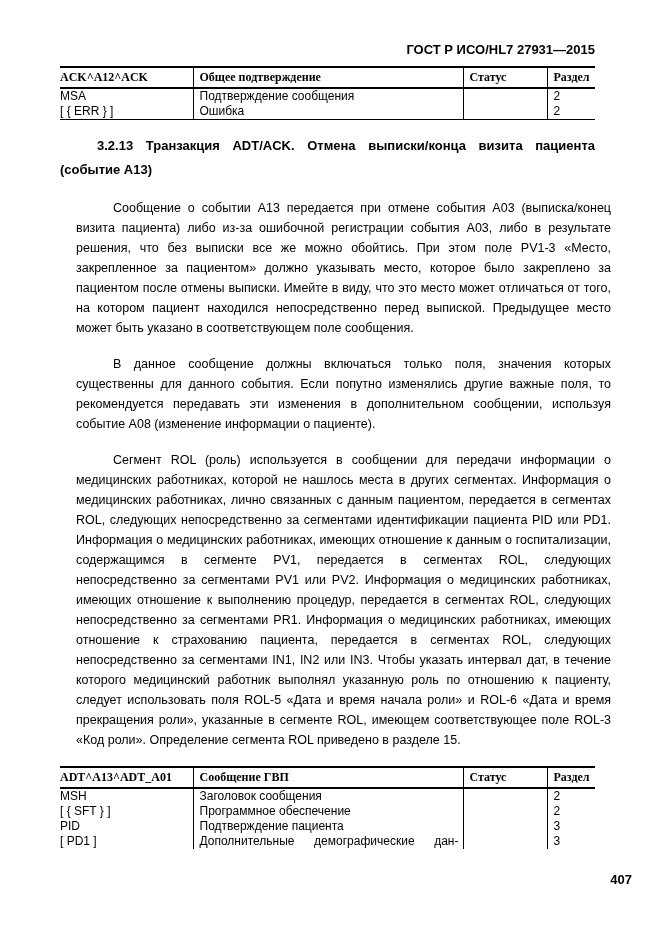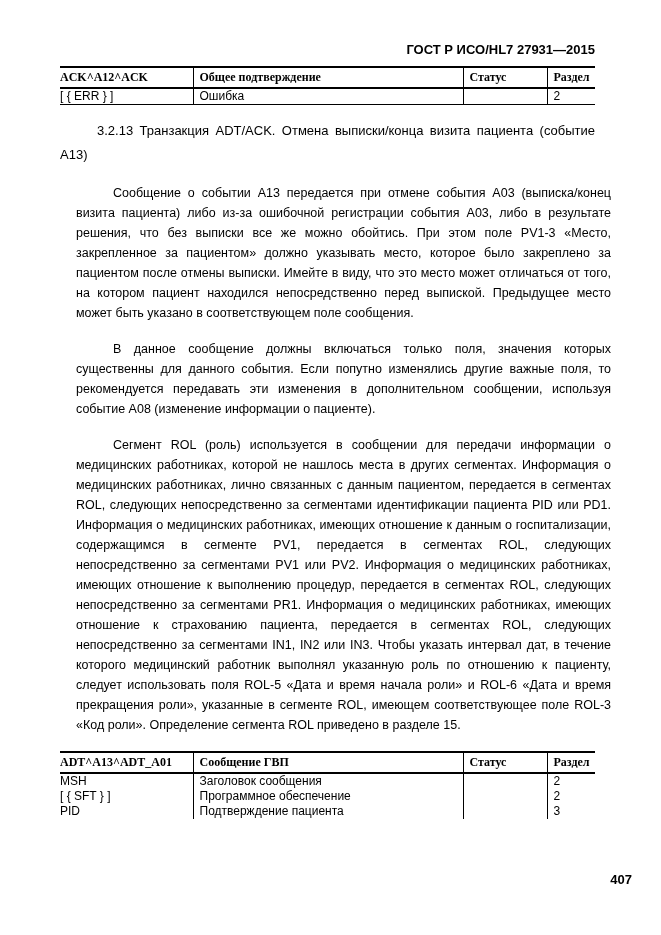--- a/index.html
+++ b/index.html
@@ -52,21 +52,21 @@
   }
   table.hl7 th:first-child, table.hl7 td:first-child { padding-left: 0; }
   table.hl7 th + th, table.hl7 td + td { border-left: 1px solid #000; }
   col.c-seg { width: 133px; }
   col.c-desc { width: 270px; }
   col.c-status { width: 84px; }
   col.c-section { width: 48px; }
   .heading {
     width: 535px;
     font-size: 13px;
-    font-weight: normal;
+    font-weight: bold;
     line-height: 24px;
     text-indent: 37px;
     text-align: justify;
     margin: 14px 0 5px 0;
   }
   .par {
     width: 535px;
     font-size: 12.5px;
     line-height: 20px;
     text-indent: 37px;
@@ -99,20 +99,26 @@
     </colgroup>
     <thead>
       <tr>
         <th>ACK^A12^ACK</th>
         <th>Общее подтверждение</th>
         <th>Статус</th>
         <th>Раздел</th>
       </tr>
     </thead>
     <tbody>
+      <tr>
+        <td>MSA</td>
+        <td>Подтверждение сообщения</td>
+        <td></td>
+        <td>2</td>
+      </tr>
       <tr>
         <td>[ { ERR } ]</td>
         <td>Ошибка</td>
         <td></td>
         <td>2</td>
       </tr>
     </tbody>
   </table>
 
   <div class="heading">3.2.13 Транзакция ADT/ACK. Отмена выписки/конца визита пациента (событие A13)</div>
@@ -148,18 +154,24 @@
         <td>Программное обеспечение</td>
         <td></td>
         <td>2</td>
       </tr>
       <tr>
         <td>PID</td>
         <td>Подтверждение пациента</td>
         <td></td>
         <td>3</td>
       </tr>
+      <tr>
+        <td>[ PD1 ]</td>
+        <td class="stretch">Дополнительные демографические дан-</td>
+        <td></td>
+        <td>3</td>
+      </tr>
     </tbody>
   </table>
 
   <div class="page-number">407</div>
 
 </div>
 
 </body></html>

